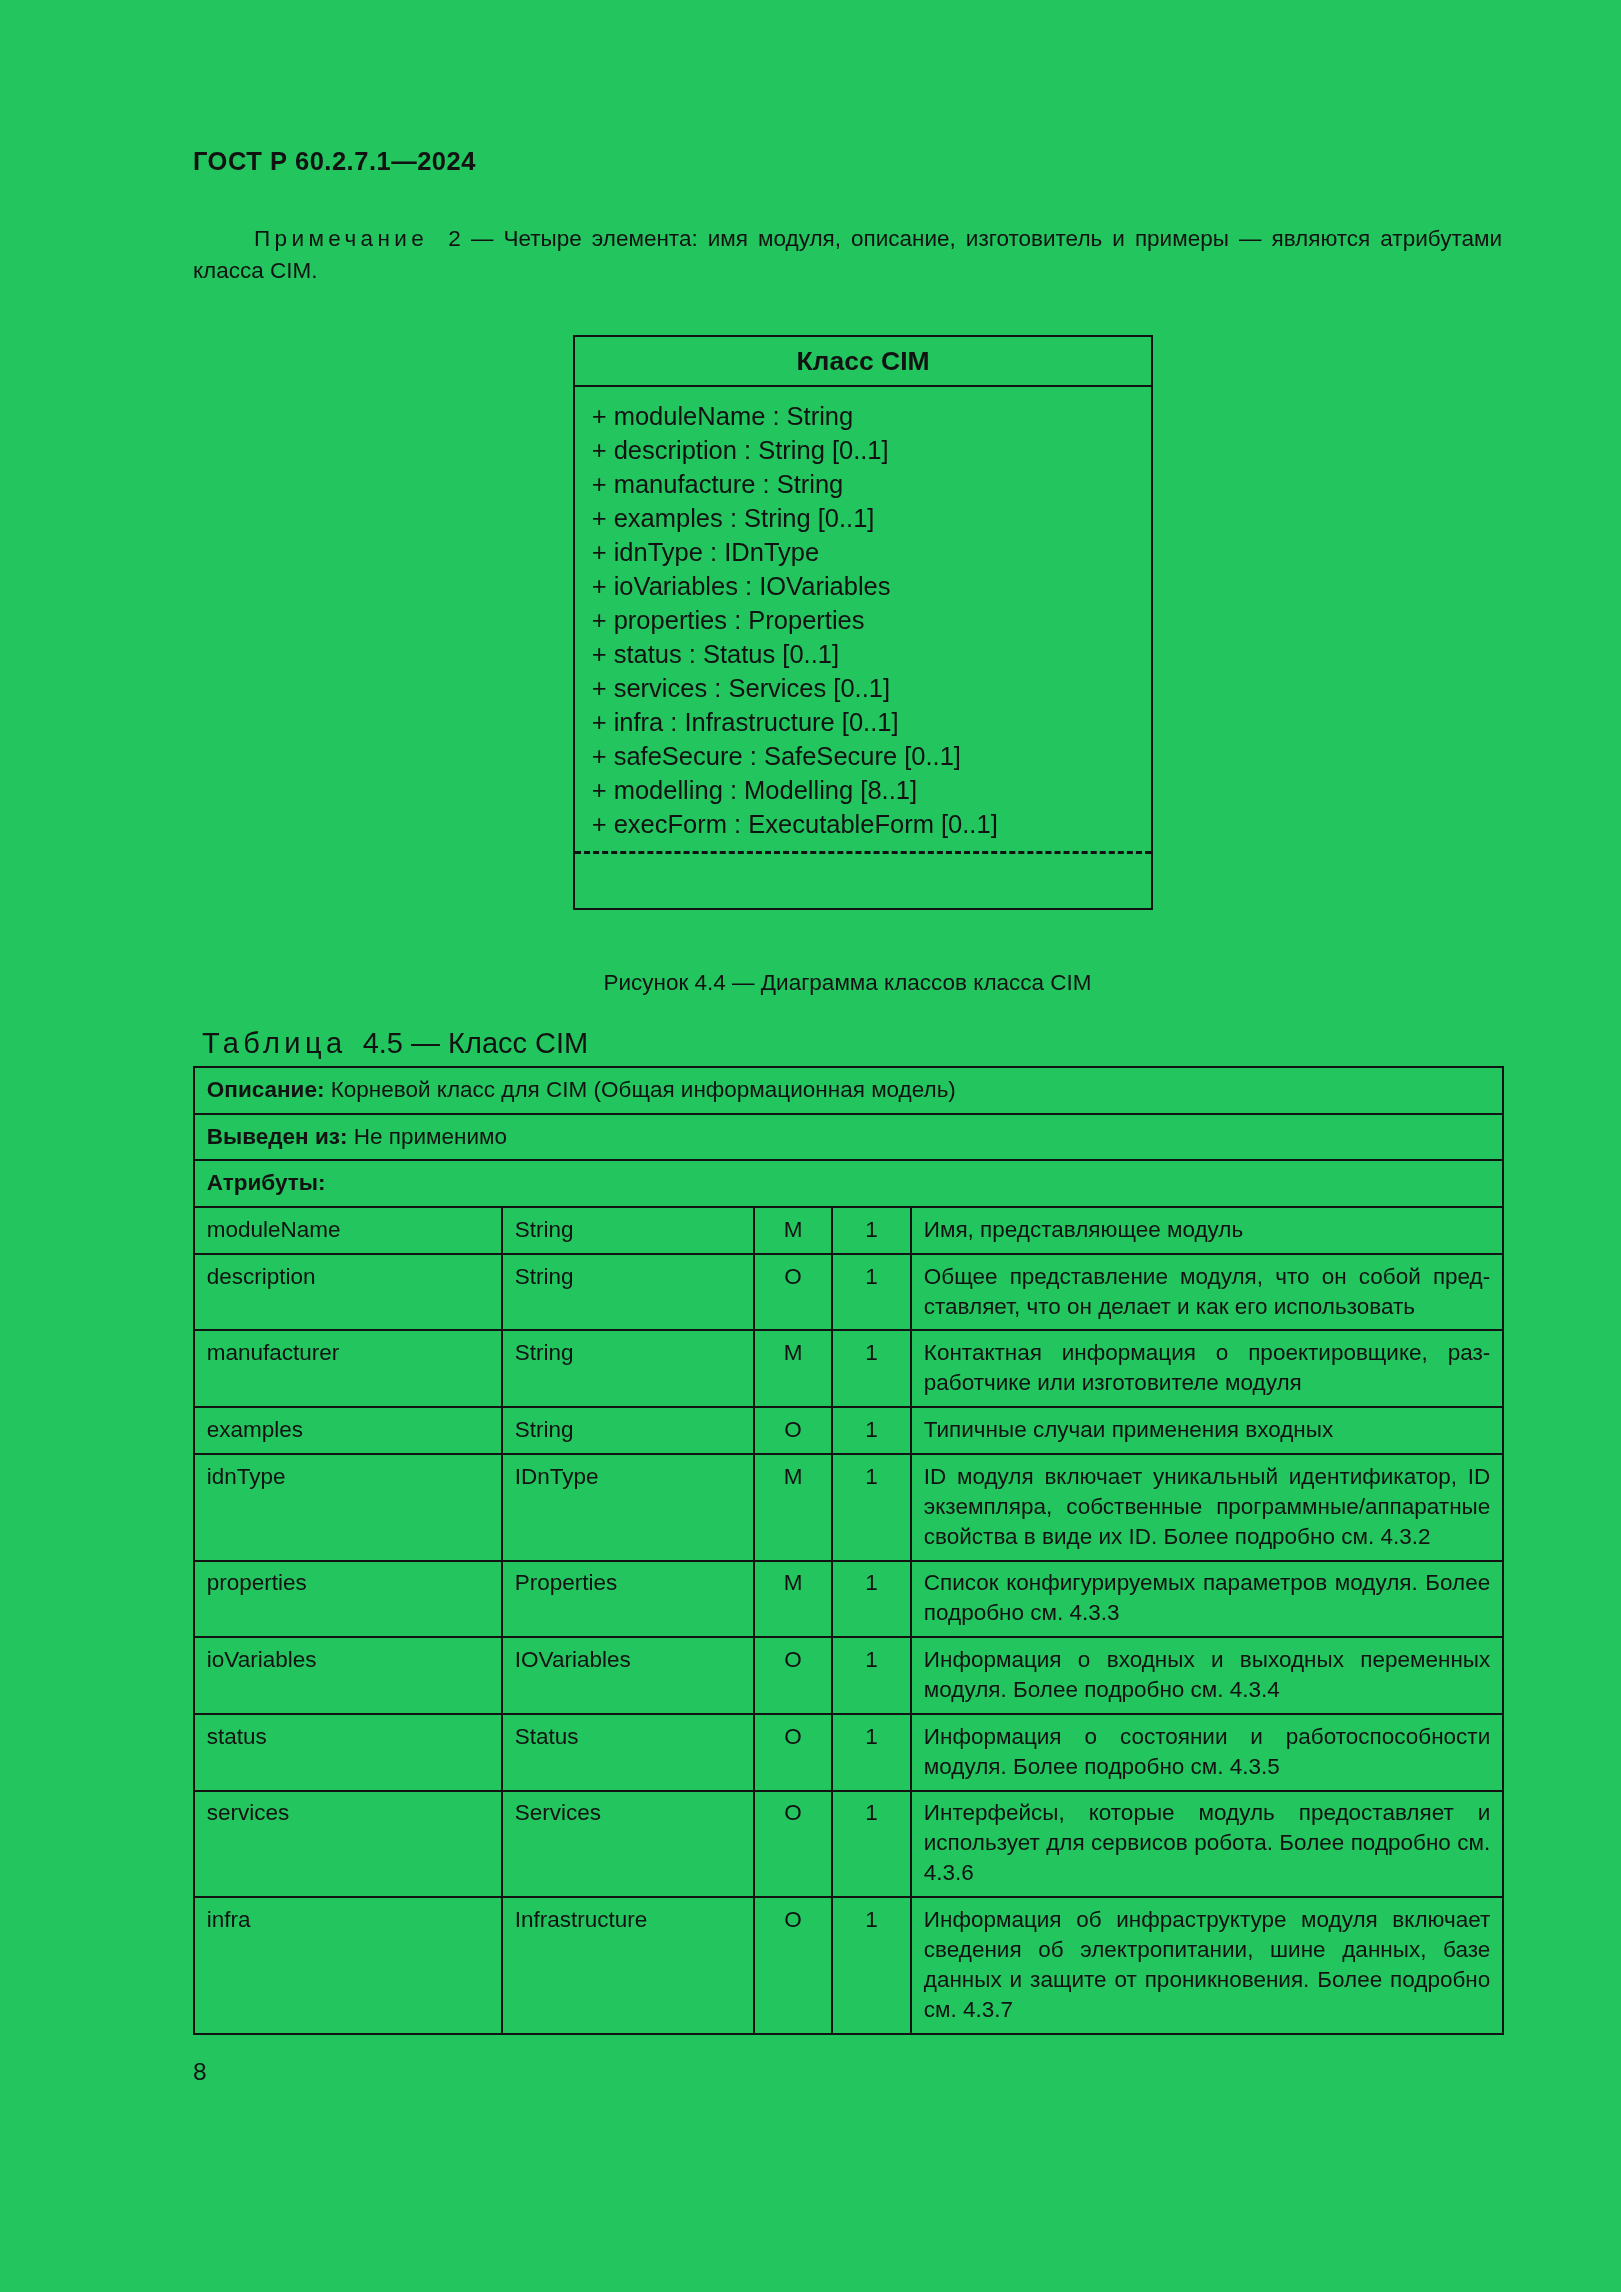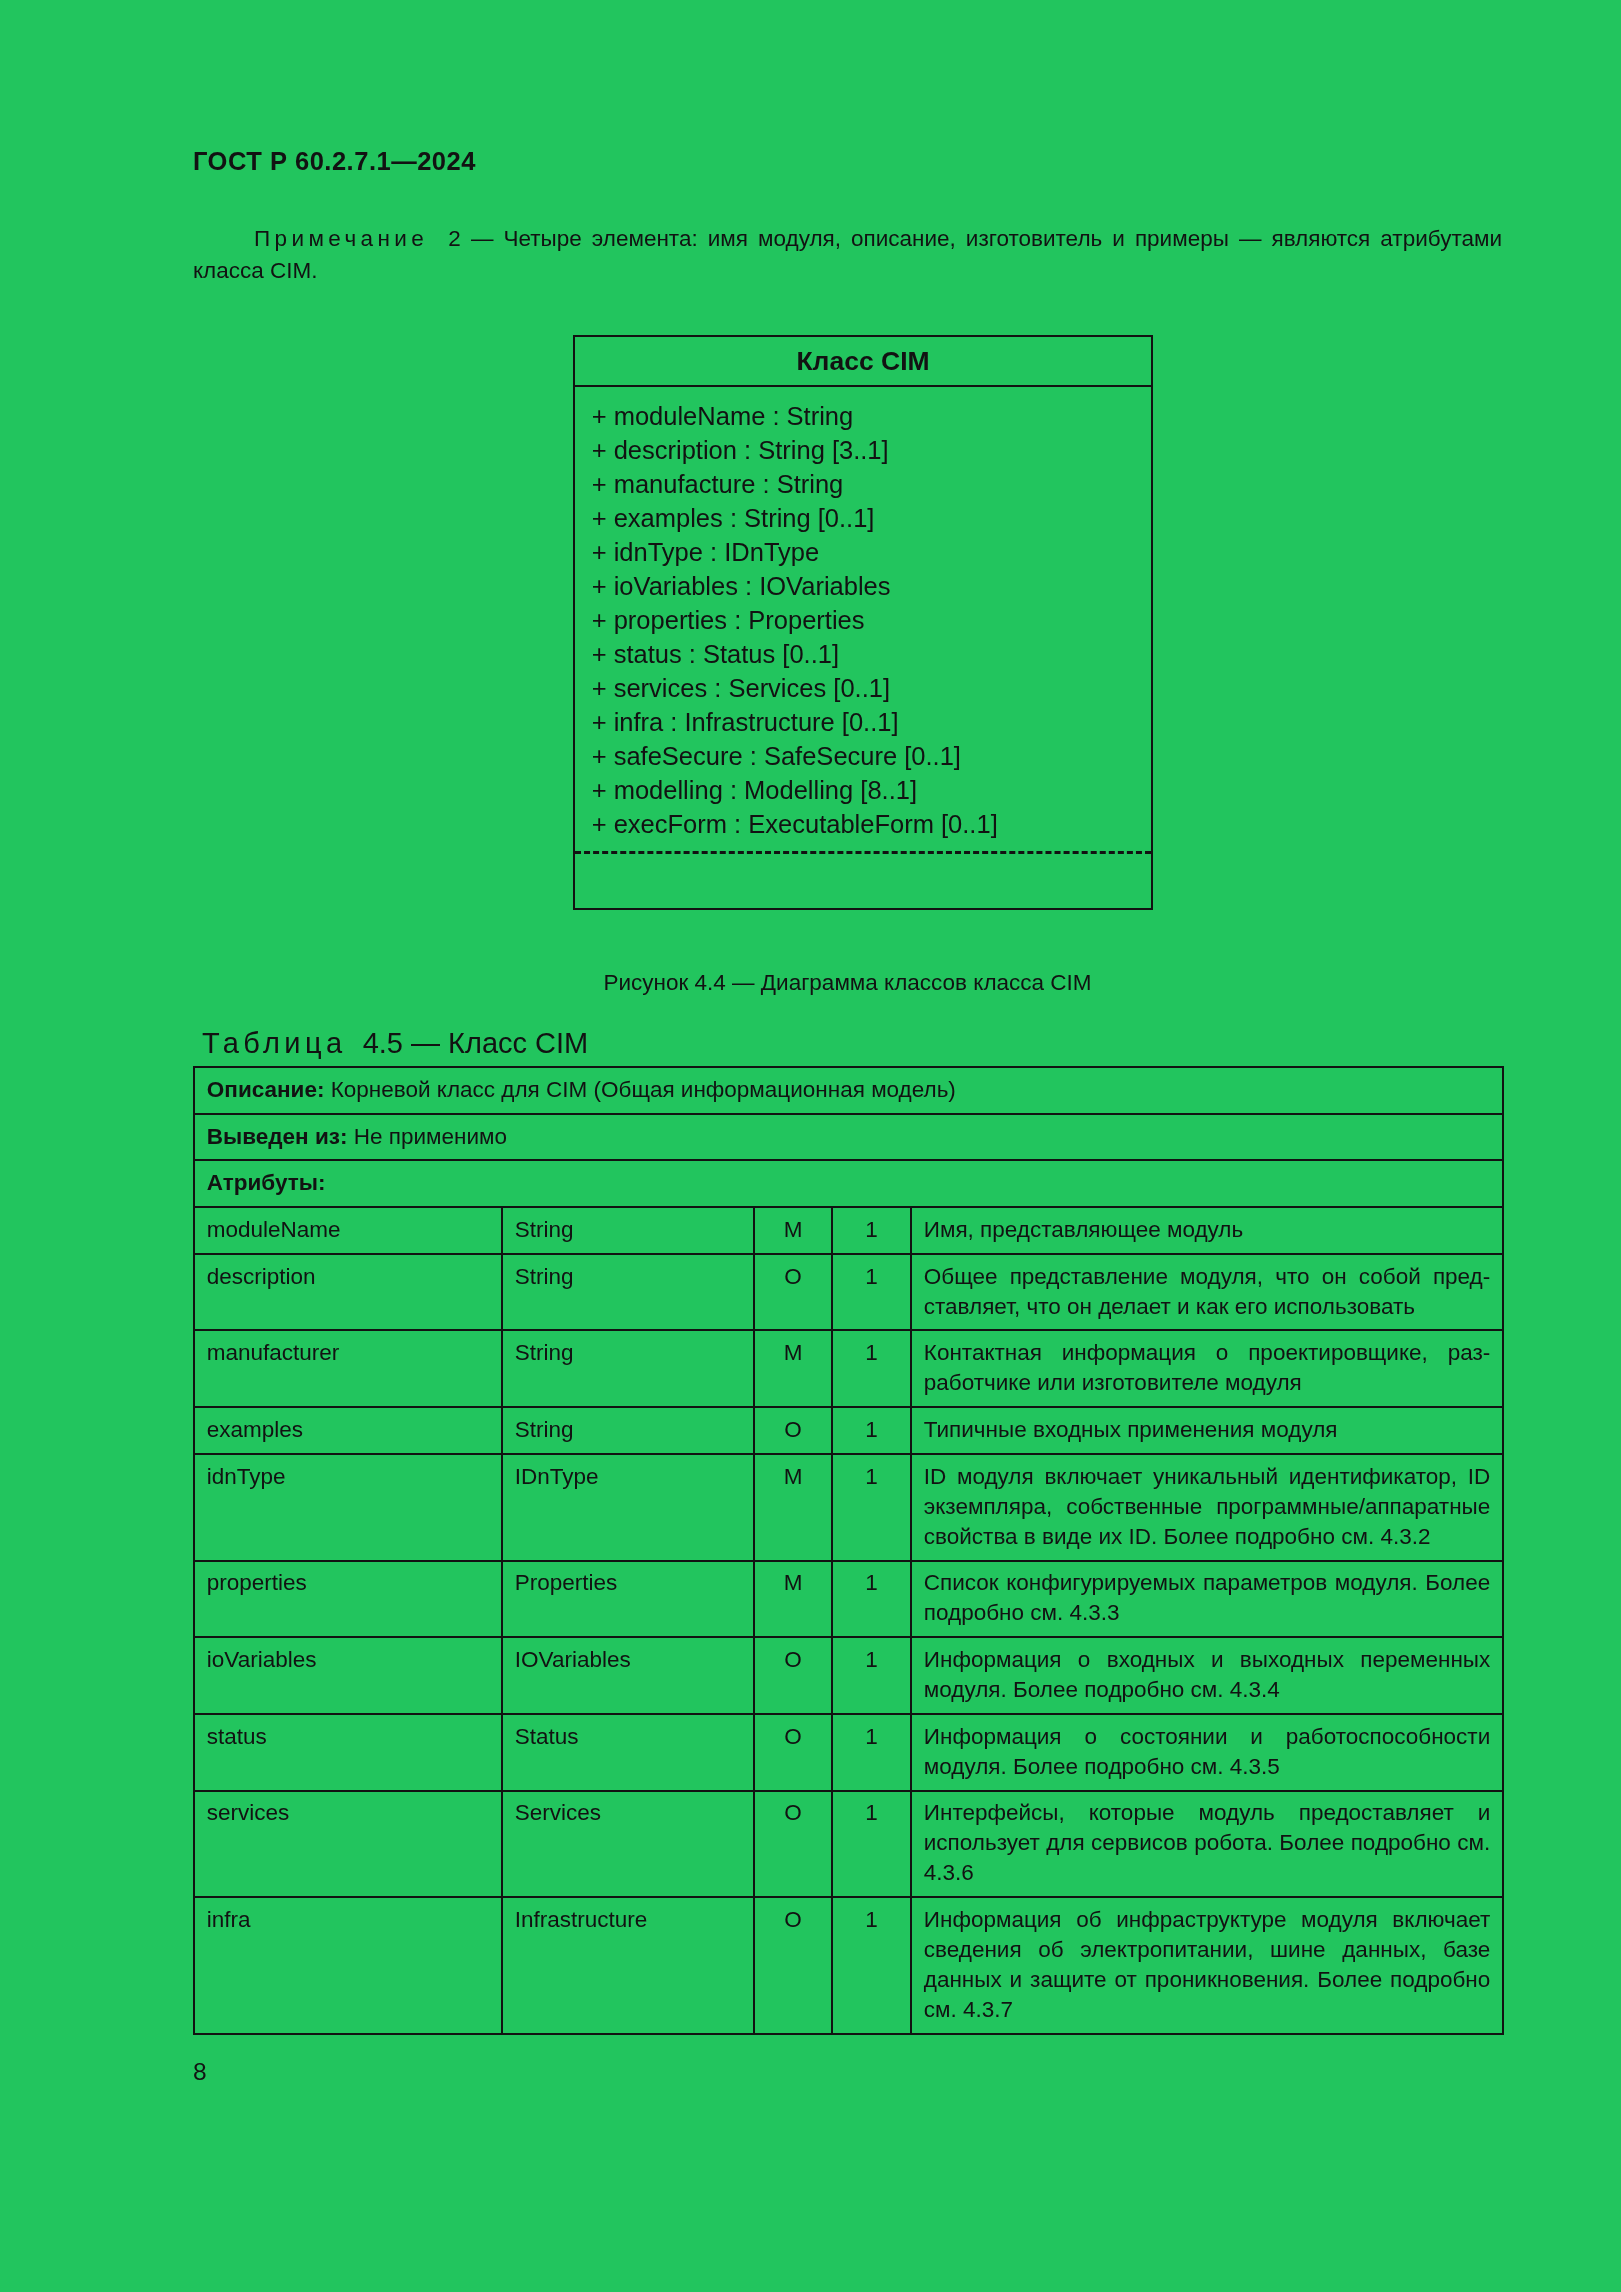--- a/index.html
+++ b/index.html
@@ -71,21 +71,21 @@
 <div class="page">
 
   <div class="doc-header">ГОСТ Р 60.2.7.1—2024</div>
 
   <p class="note"><span class="spaced">Примечание</span>&nbsp;&nbsp;<span>2</span> <span>— Четыре элемента: имя модуля, описание, изготовитель и примеры — являются атри­бутами класса CIM.</span></p>
 
   <div class="uml-box">
     <div class="uml-title">Класс CIM</div>
     <div class="uml-attrs">
       <div class="uml-attr">+ moduleName : String</div>
-      <div class="uml-attr">+ description : String [3..1]</div>
+      <div class="uml-attr">+ description : String [0..1]</div>
       <div class="uml-attr">+ manufacture : String</div>
       <div class="uml-attr">+ examples : String [0..1]</div>
       <div class="uml-attr">+ idnType : IDnType</div>
       <div class="uml-attr">+ ioVariables : IOVariables</div>
       <div class="uml-attr">+ properties : Properties</div>
       <div class="uml-attr">+ status : Status [0..1]</div>
       <div class="uml-attr">+ services : Services [0..1]</div>
       <div class="uml-attr">+ infra : Infrastructure [0..1]</div>
       <div class="uml-attr">+ safeSecure : SafeSecure [0..1]</div>
       <div class="uml-attr">+ modelling : Modelling [8..1]</div>
@@ -136,21 +136,21 @@
         <td>String</td>
         <td class="c-center">M</td>
         <td class="c-center">1</td>
         <td class="c-desc">Контактная информация о проектировщике, раз­работчике или изготовителе модуля</td>
       </tr>
       <tr>
         <td>examples</td>
         <td>String</td>
         <td class="c-center">O</td>
         <td class="c-center">1</td>
-        <td class="c-desc">Типичные входных применения модуля</td>
+        <td class="c-desc">Типичные случаи применения входных</td>
       </tr>
       <tr>
         <td>idnType</td>
         <td>IDnType</td>
         <td class="c-center">M</td>
         <td class="c-center">1</td>
         <td class="c-desc">ID модуля включает уникальный идентификатор, ID экземпляра, собственные программные/аппа­ратные свойства в виде их ID. Более подробно см. 4.3.2</td>
       </tr>
       <tr>
         <td>properties</td>

